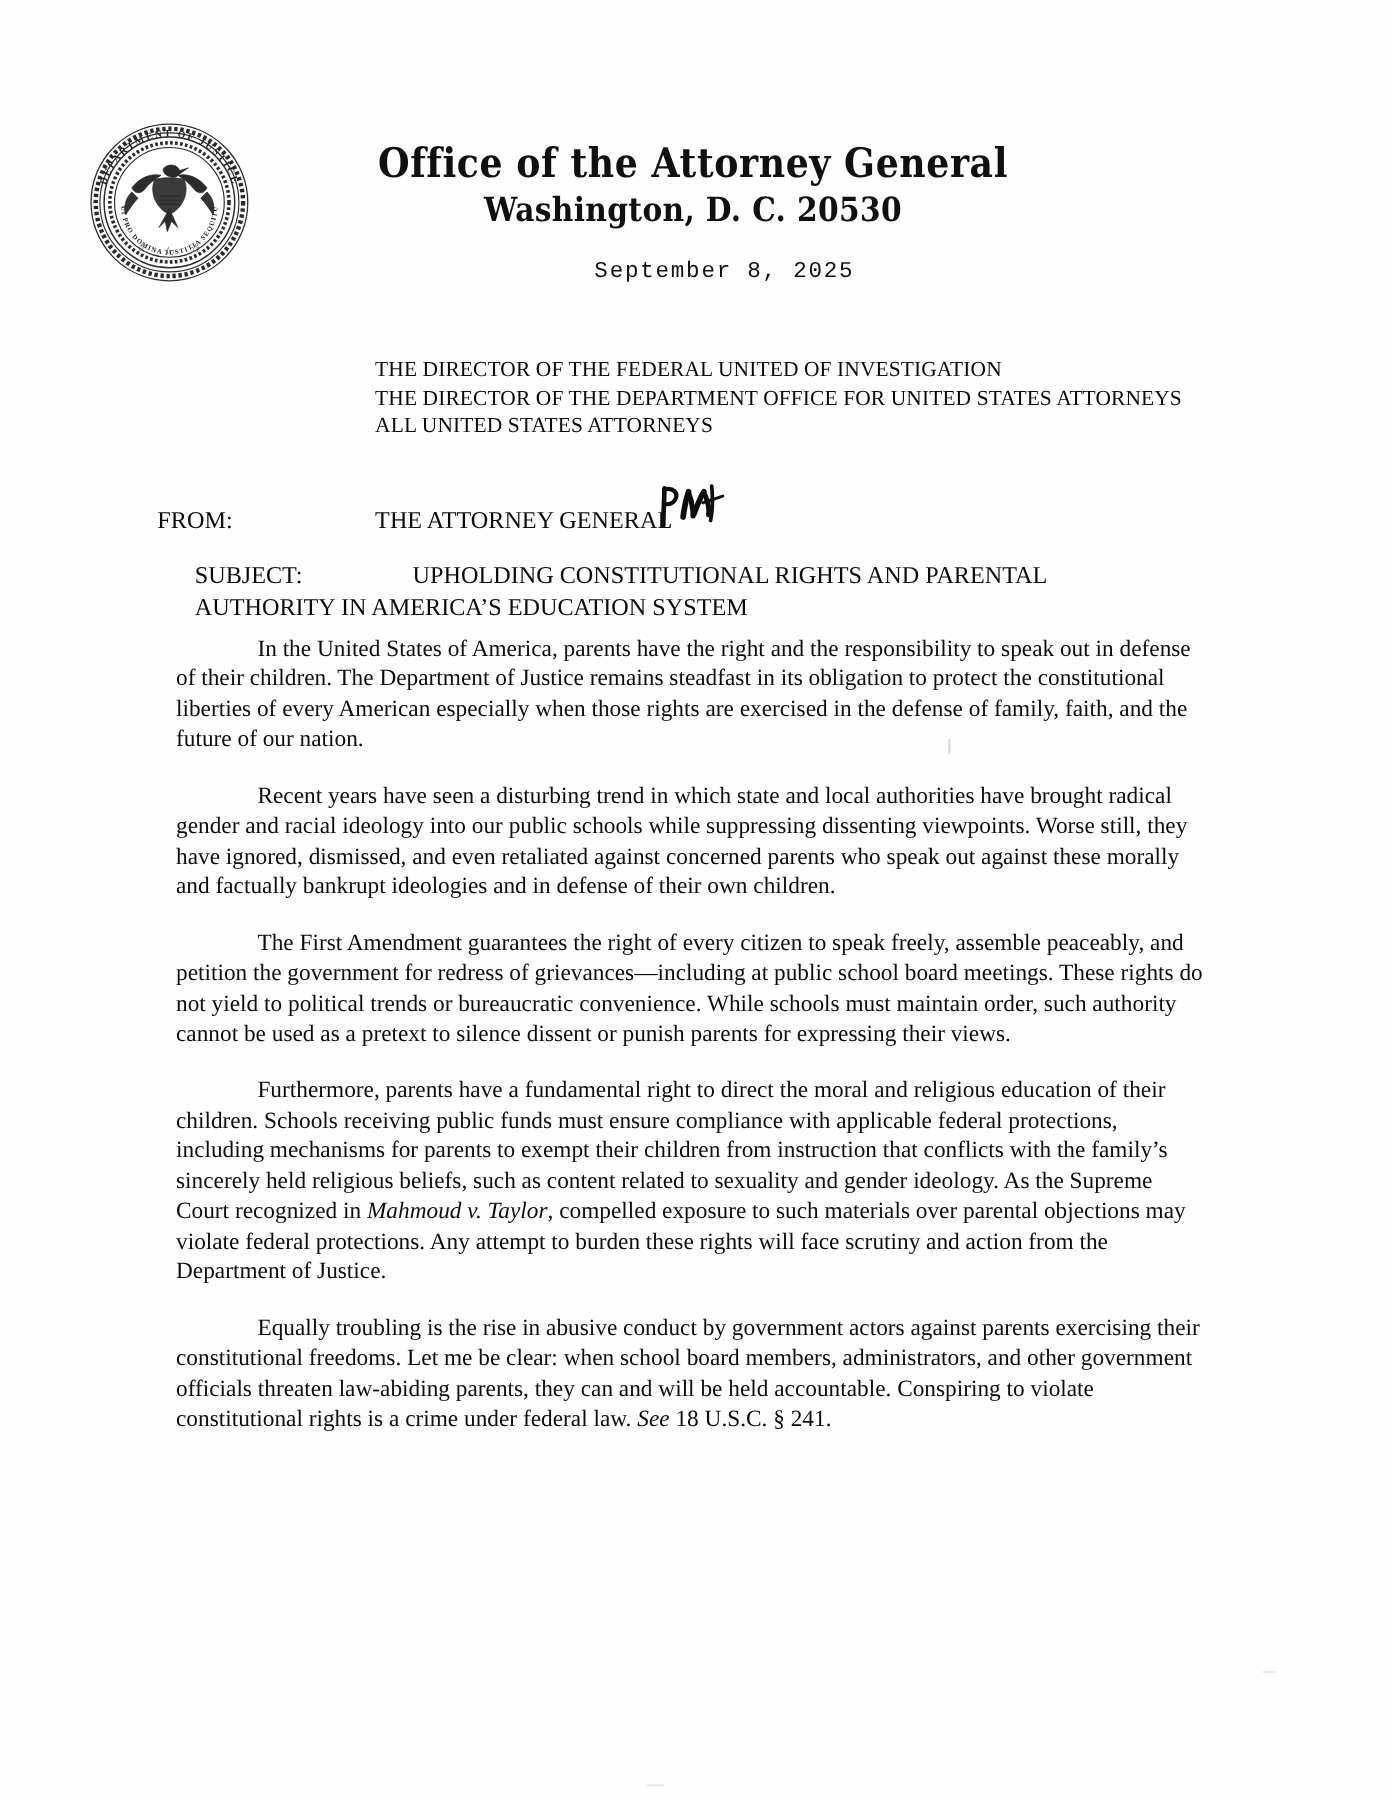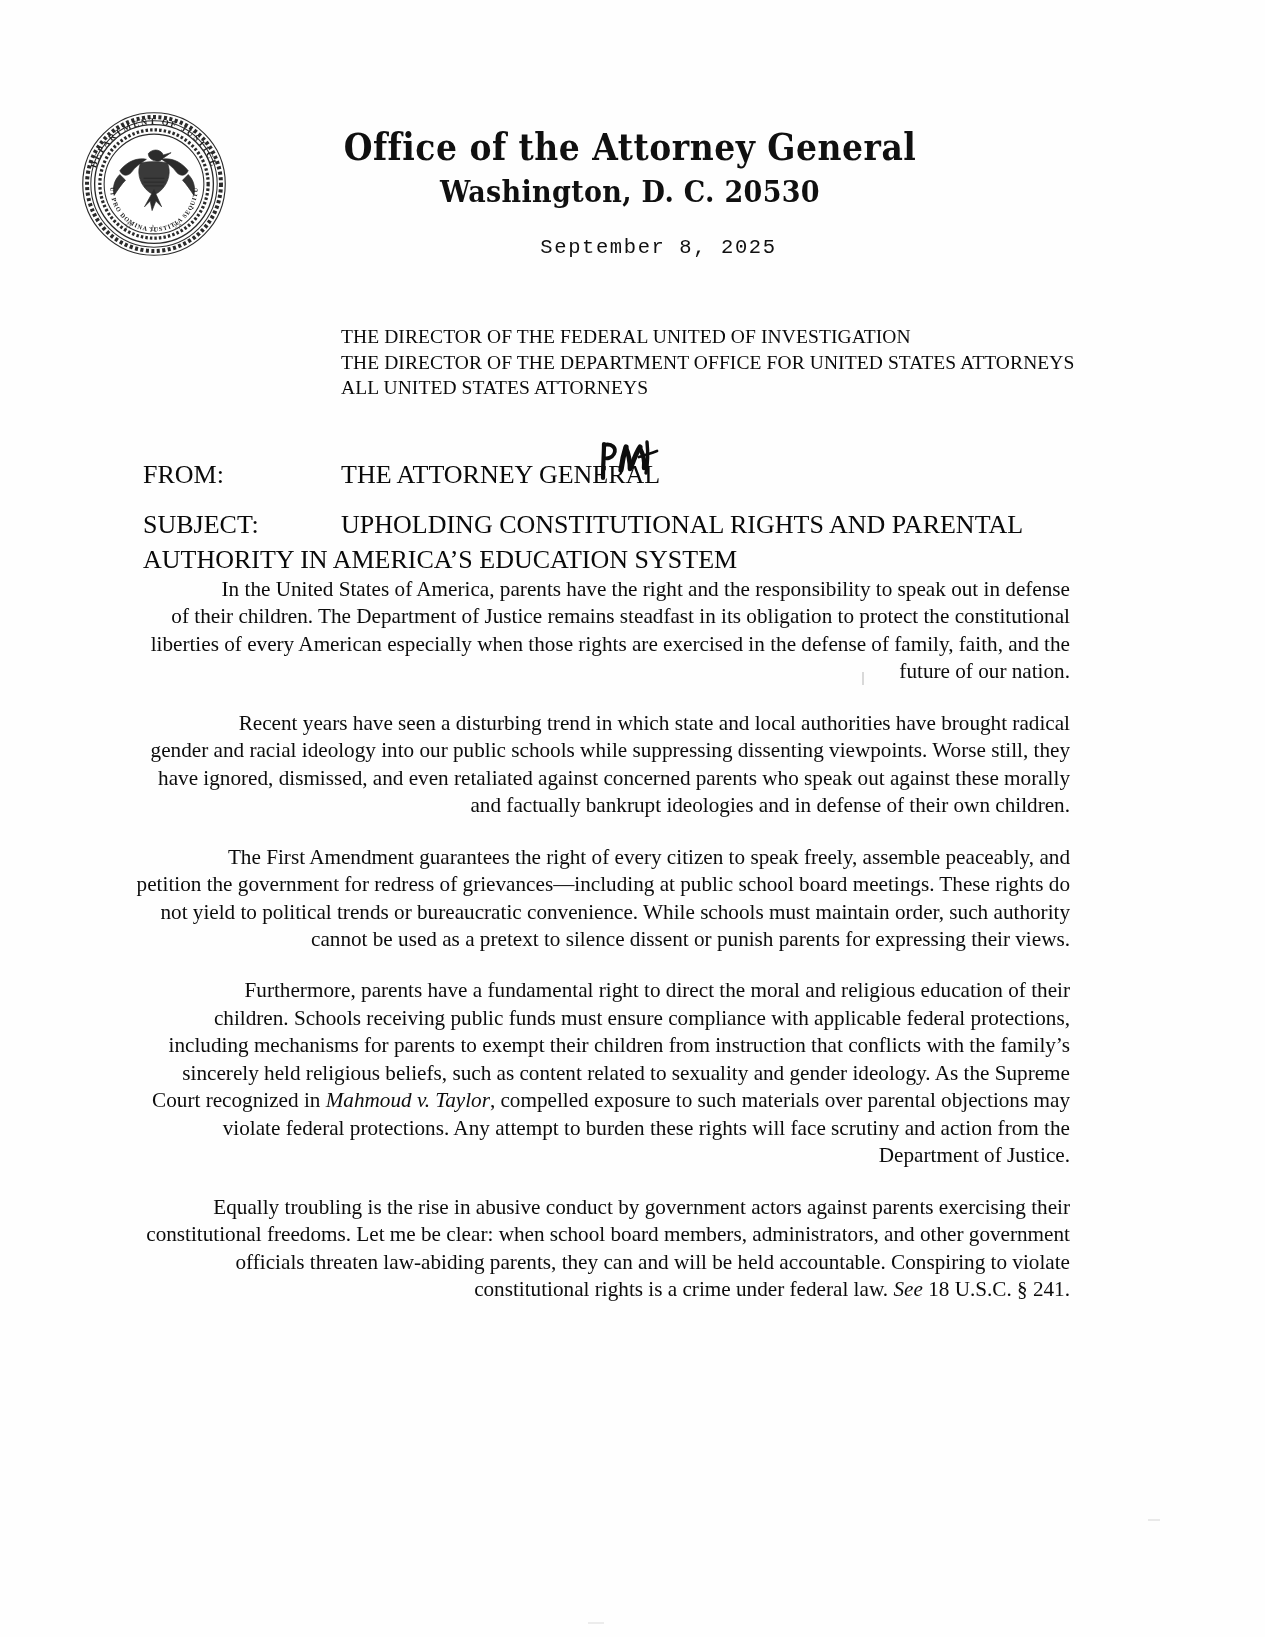--- a/index.html
+++ b/index.html
@@ -91,25 +91,25 @@
   .memo-line-ind {
     padding-left: 198px;
     white-space: nowrap;
   }
 
   
   .field-row {
     position: absolute;
     left: 143px;
     width: 960px;
-    font-size: 26px;
+    font-size: 22px;
     line-height: 1.34;
   }
   .field-row.from { top: 458px; }
-  .field-row.subject { top: 508px; }
+  .field-row.subject { top: 508px; margin-left: 34px; }
   .field-label {
     position: absolute;
     left: 0;
     top: 0;
     white-space: nowrap;
   }
   .field-value {
     padding-left: 198px;
     position: relative;
     white-space: nowrap;
@@ -121,26 +121,26 @@
     left: 452px;
     top: -24px;
     width: 68px;
     height: 50px;
     pointer-events: none;
   }
 
   
   .body-text {
     position: absolute;
-    left: 132px;
+    left: 160px;
     top: 576px;
     width: 938px;
     font-size: 21.2px;
     line-height: 1.295;
-    text-align: right;
+    text-align: left;
     color: #0c0c0c;
   }
   .body-text p {
     margin: 0 0 24px 0;
     text-indent: 74px;
   }
   .body-text p:last-child { margin-bottom: 16px; }
   .body-text i { font-style: italic; }
 
   

